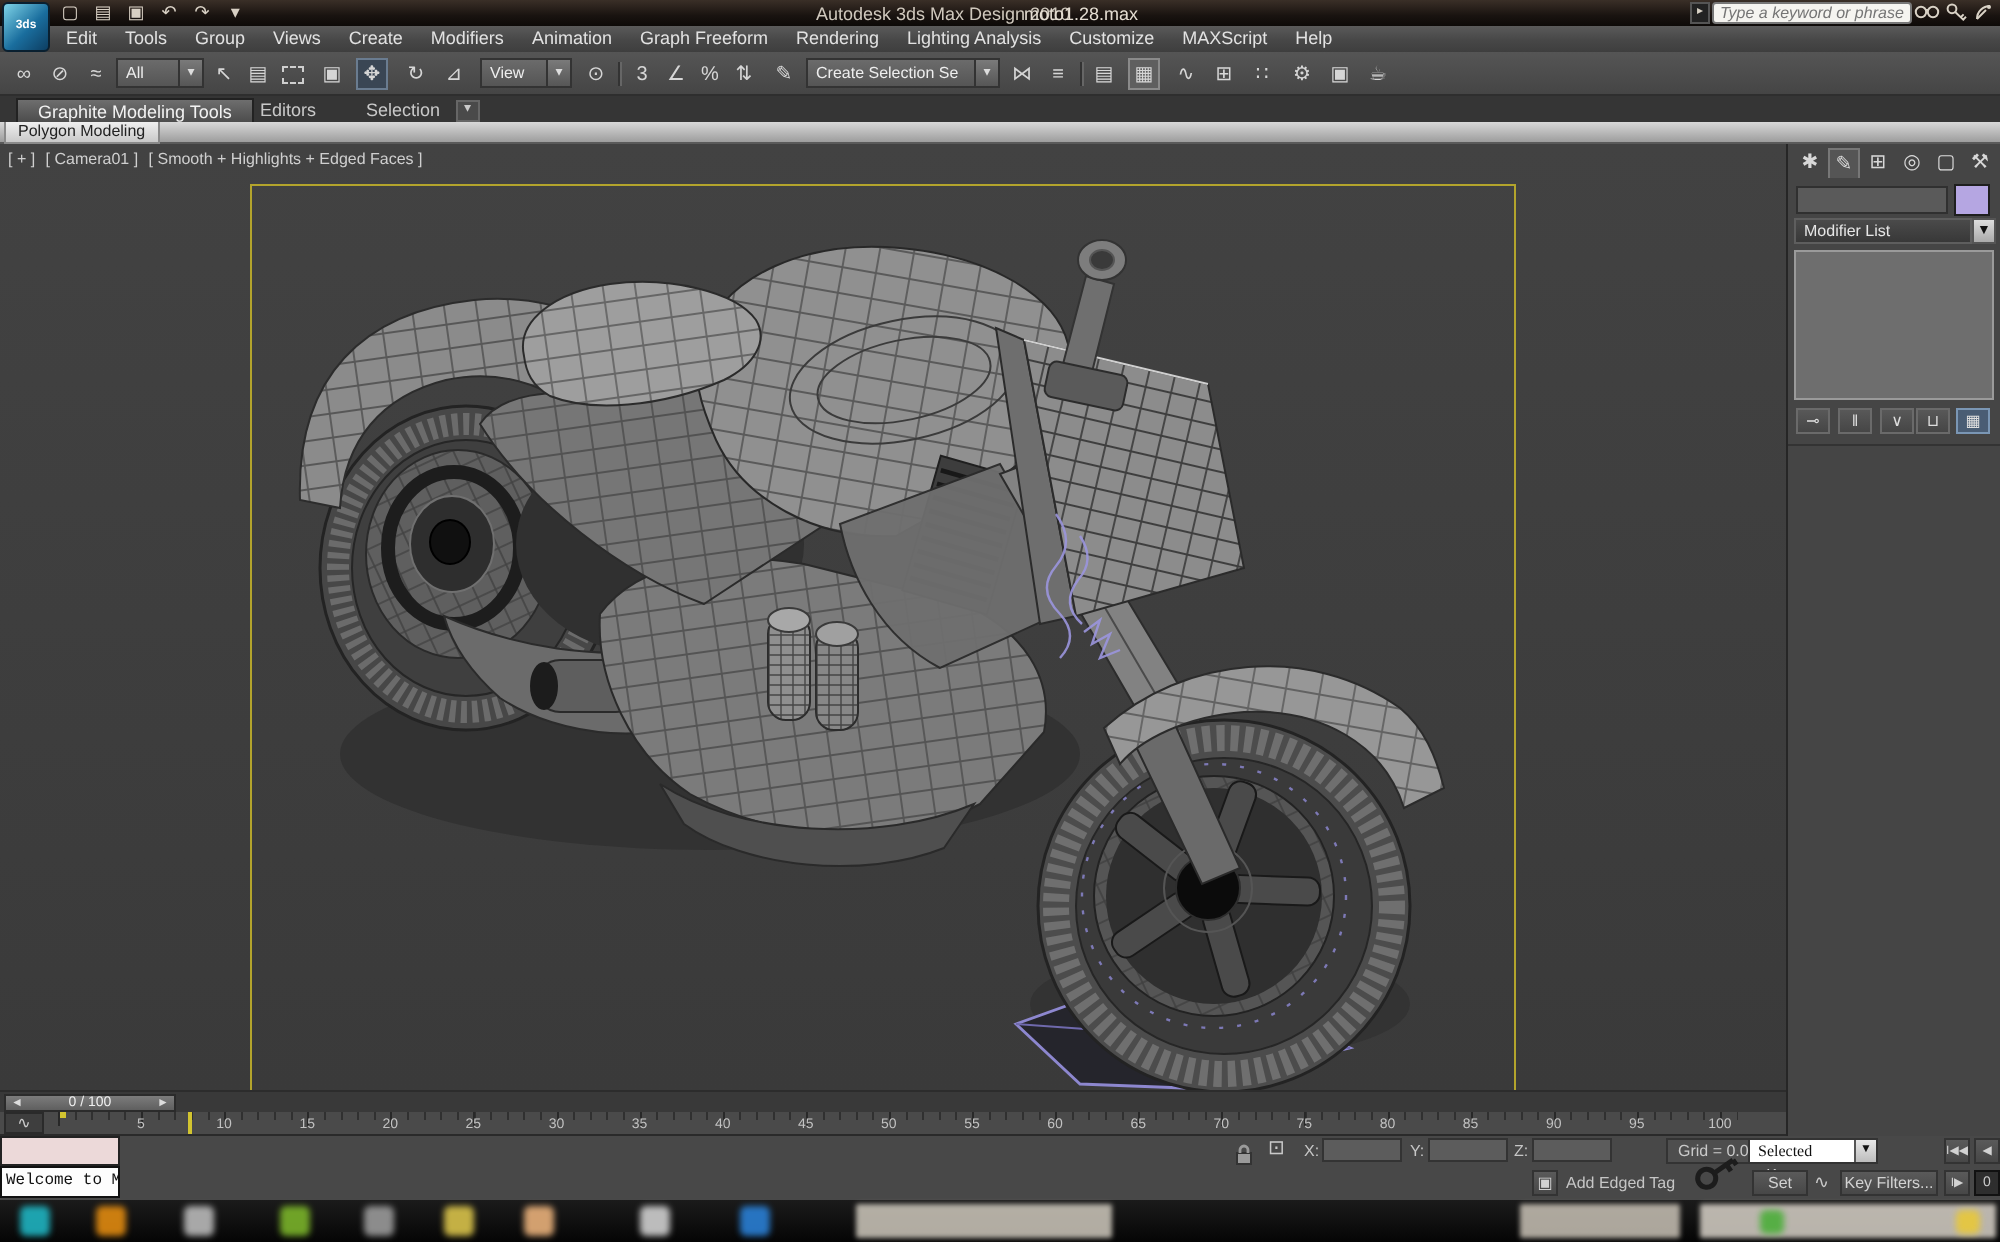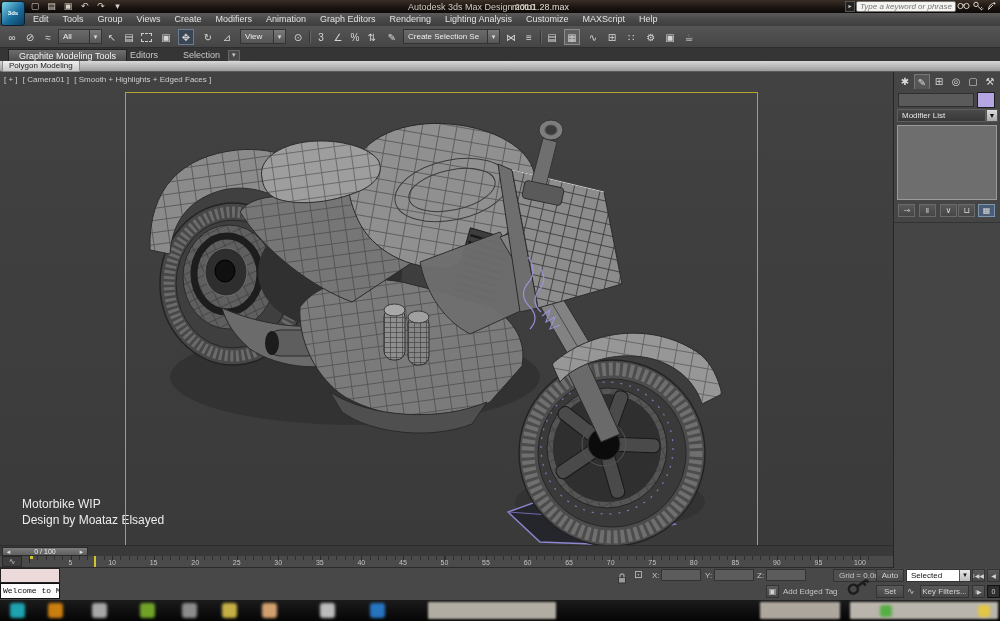--- a/index.html
+++ b/index.html
@@ -135,21 +135,21 @@
   <div class="abs applogo">3ds</div>
 
   <div class="abs menubar">
       <span>Edit</span>
       <span>Tools</span>
       <span>Group</span>
       <span>Views</span>
       <span>Create</span>
       <span>Modifiers</span>
       <span>Animation</span>
-      <span>Graph Editors</span>
+      <span>Graph Freeform</span>
       <span>Rendering</span>
       <span>Lighting Analysis</span>
       <span>Customize</span>
       <span>MAXScript</span>
       <span>Help</span>
     </div>
 
   <div class="abs toolbar">
     <span class="tbtn" style="left:4px;">∞</span>
     <span class="tbtn" style="left:22px;">⊘</span>
@@ -322,24 +322,20 @@
 
       <polygon points="565,295 586,287 620,362 601,370" fill="#6a6a6a" stroke="#2a2a2a"></polygon>
       <path d="M552 292 C592 256 655 250 700 282 C712 292 718 306 722 322 L702 332 C692 300 660 282 622 284 C593 286 570 298 560 310 Z" fill="#979797" stroke="#2b2b2b"></path>
       <path d="M552 292 C592 256 655 250 700 282 C712 292 718 306 722 322 L702 332 C692 300 660 282 622 284 C593 286 570 298 560 310 Z" fill="url(#wfB)" opacity="0.5"></path>
     </svg>
 
     <div class="vplabel">
       <span>[ + ]</span>
       <span>[ Camera01 ]</span>
       <span>[ Smooth + Highlights + Edged Faces ]</span>
-    </div>
-    <div class="watermark">
-      <div>Motorbike WIP</div>
-      <div>Design by Moataz Elsayed</div>
     </div>
     <div class="safe" style="border-color: rgb(179, 164, 44);"></div>
   </div>
 
   <div class="abs cmdpanel">
     <span class="ctab" style="left:3px;">✱</span>
     <span class="ctab active" style="left:20px;">✎</span>
     <span class="ctab" style="left:37px;">⊞</span>
     <span class="ctab" style="left:54px;">◎</span>
     <span class="ctab" style="left:71px;">▢</span>
@@ -427,21 +423,21 @@
           <g transform="rotate(-35 8 16)">
             <circle cx="6" cy="16" r="4.5" fill="none" stroke="#1c1c1c" stroke-width="2.5"></circle>
             <path d="M10 16h12M18 16v4M22 16v3" stroke="#1c1c1c" stroke-width="2.5" fill="none"></path>
           </g>
         </svg>
     </span>
 
     <span class="abs smallbtn" style="left:876px;top:1px;width:28px;height:13px;line-height:12px;">Auto Key</span>
     <span class="abs smallbtn" style="left:876px;top:17px;width:28px;height:13px;line-height:12px;">Set Key</span>
 
-    <div class="ddwhite" style="left:906px;top:1px;width:65px;height:13px;">
+    <div class="ddwhite" style="left:874px;top:1px;width:65px;height:13px;font-family:Liberation Serif, serif;">
       <span>Selected</span><span class="arr">▼</span>
     </div>
     <span class="abs" style="left:907px;top:18px;color:#c9c9c9;font-size:9px;">∿</span>
     <span class="abs smallbtn" style="left:920px;top:17px;width:49px;height:13px;line-height:12px;">Key Filters...</span>
 
     <span class="abs smallbtn" style="left:972px;top:1px;width:13px;height:13px;line-height:12px;font-size:6px;">Ι◀◀</span>
     <span class="abs smallbtn" style="left:987px;top:1px;width:13px;height:13px;line-height:12px;font-size:6px;">◀</span>
     <span class="abs smallbtn" style="left:972px;top:17px;width:13px;height:13px;line-height:12px;font-size:6px;">Ι▶</span>
     <span class="abs" style="left:987px;top:17px;width:13px;height:13px;background:#2e2e2e;border:1px solid #111;box-sizing:border-box;color:#ccc;font-size:7px;text-align:center;line-height:12px;">0</span>
   </div>

